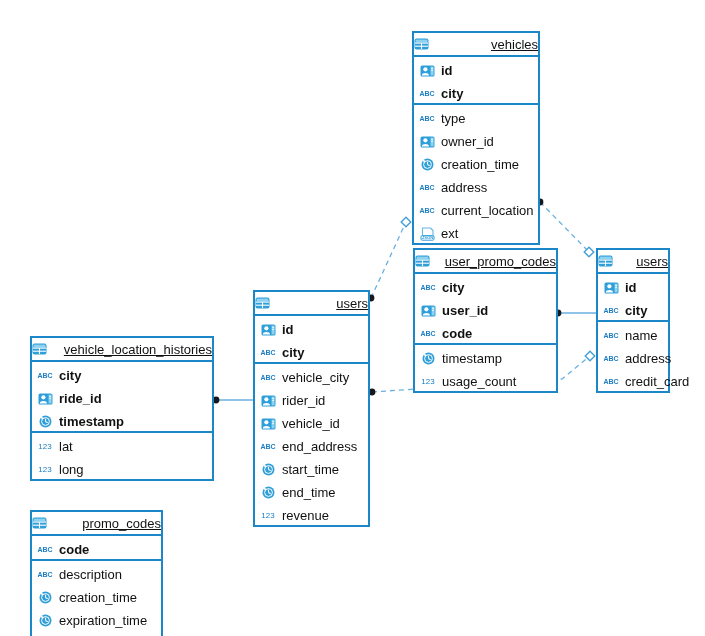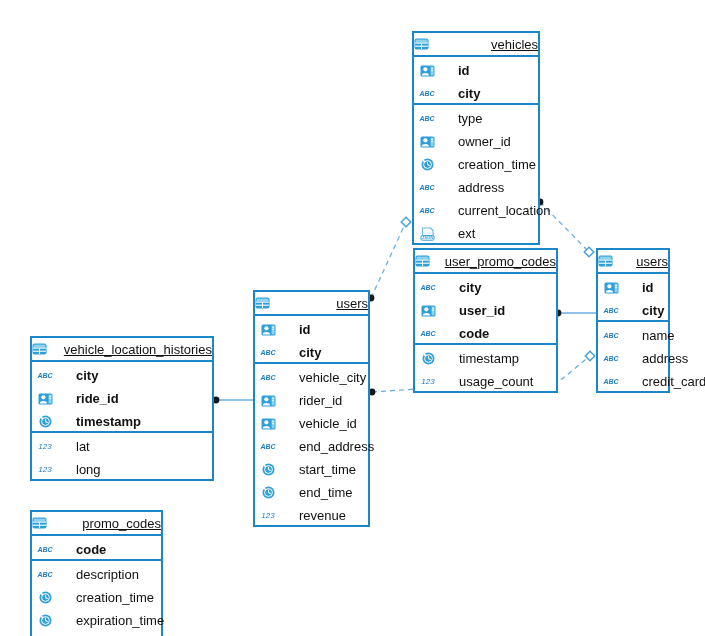--- a/index.html
+++ b/index.html
@@ -12,21 +12,21 @@
   html,body{margin:0;padding:0;background:#ffffff;}
   body{font-family:"Liberation Sans","DejaVu Sans",sans-serif;color:var(--text);}
   .canvas{position:relative;width:705px;height:636px;background:#ffffff;overflow:hidden;}
   .wires{position:absolute;left:0;top:0;width:705px;height:636px;}
   .er-table{position:absolute;background:#ffffff;border:2px solid var(--border);box-sizing:border-box;z-index:2;}
   .t-hdr{height:22px;display:flex;align-items:center;justify-content:space-between;gap:5px;
          border-bottom:2px solid var(--border);font-size:13px;white-space:nowrap;background:#fff;text-decoration:underline;}
   .t-keys{border-bottom:2px solid var(--border);}
   .t-row{height:19px;display:flex;align-items:center;padding:4px 6px 0 4px;font-size:13px;white-space:nowrap;background:#fff;}
   .t-row.key .t-col{font-weight:700;}
-  .t-ico{width:18px;min-width:18px;margin-right:22px;display:flex;align-items:center;justify-content:center;font-style:italic;}
+  .t-ico{width:18px;min-width:18px;margin-right:5px;display:flex;align-items:center;justify-content:center;}
   .type-txt{color:var(--type-label);font-weight:700;font-size:7px;letter-spacing:0;line-height:1;}
   .type-txt.num{font-weight:400;font-size:8px;}
   .t-col{line-height:1;}
 </style>
 </head>
 <body>
 
 <div class="canvas">
   <svg class="wires" width="705" height="636" viewBox="0 0 705 636" xmlns="http://www.w3.org/2000/svg">
       <polyline points="371,298 406,222" fill="none" stroke="#6ab1e1" stroke-width="1.3" stroke-dasharray="5 4"></polyline>

